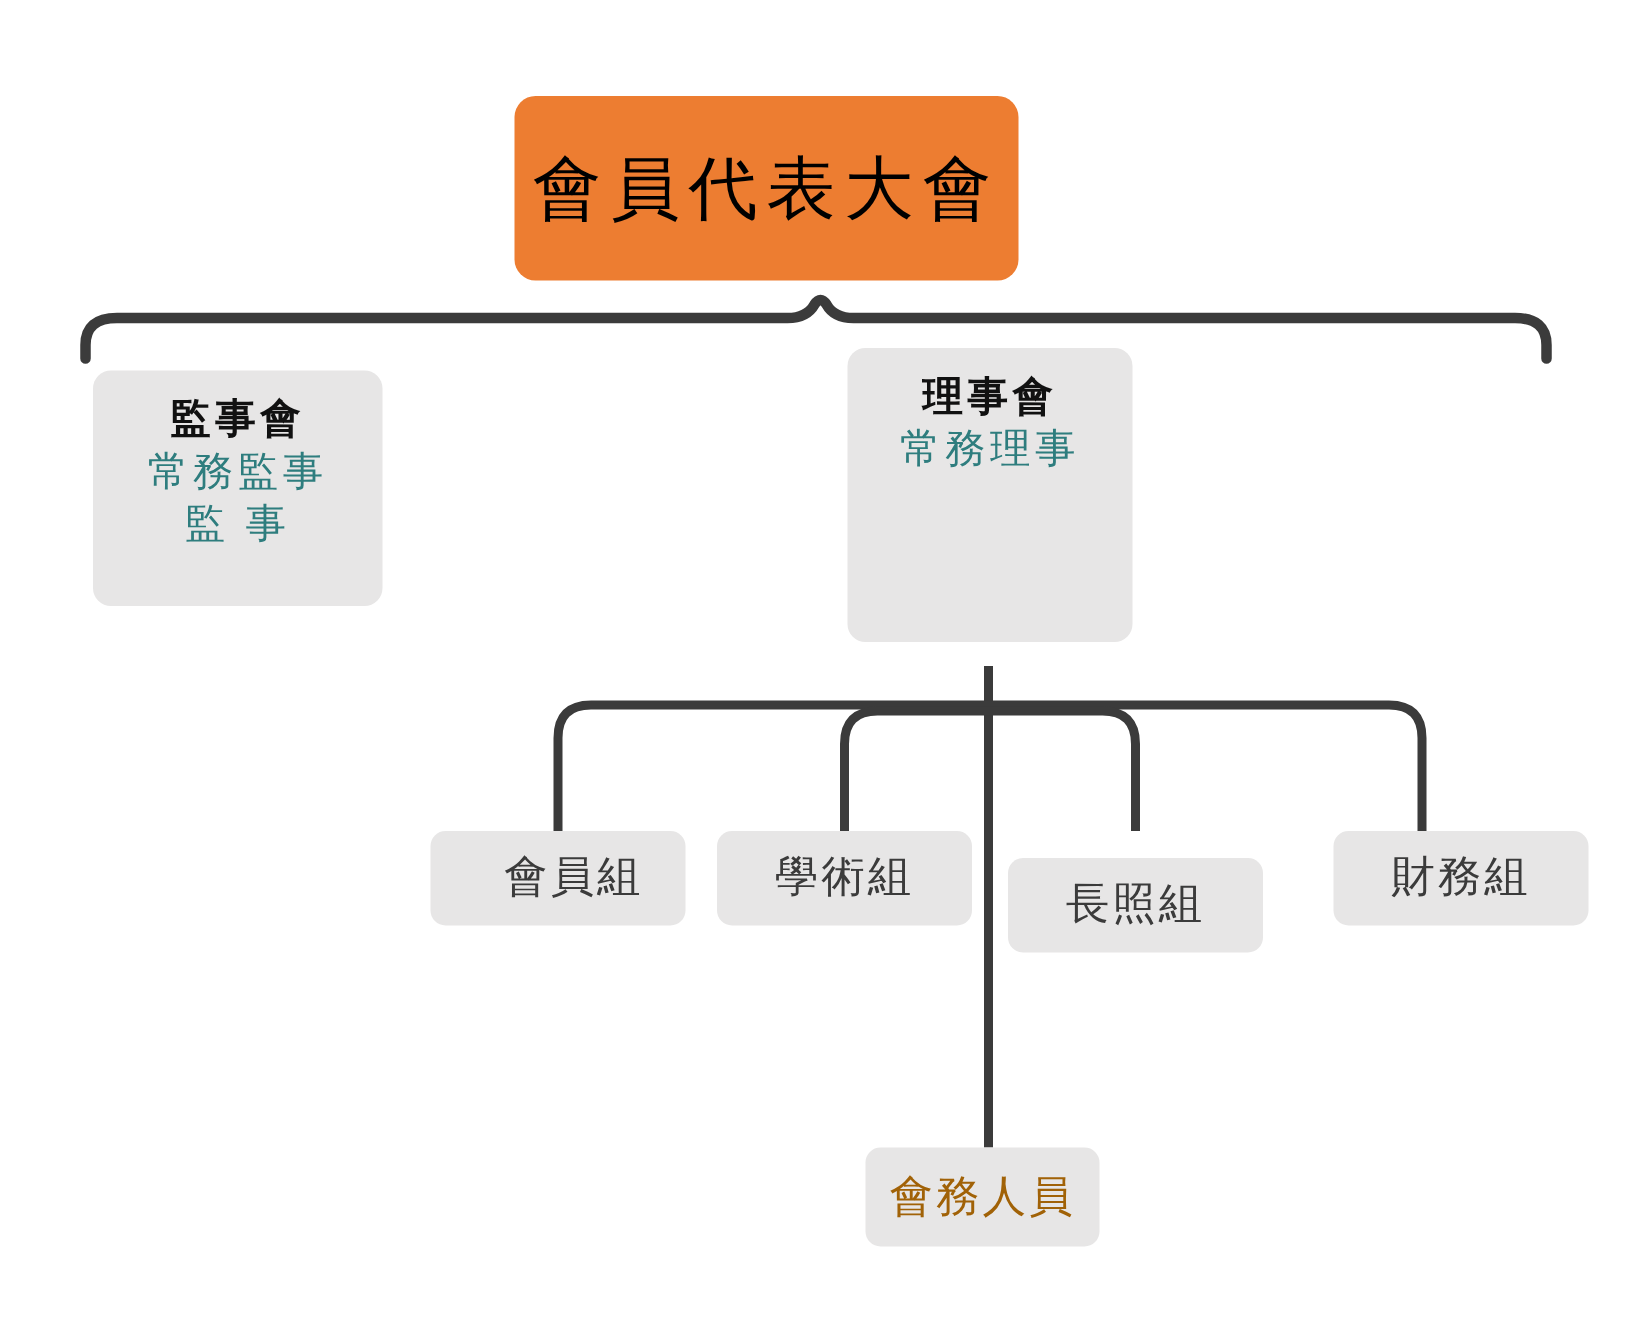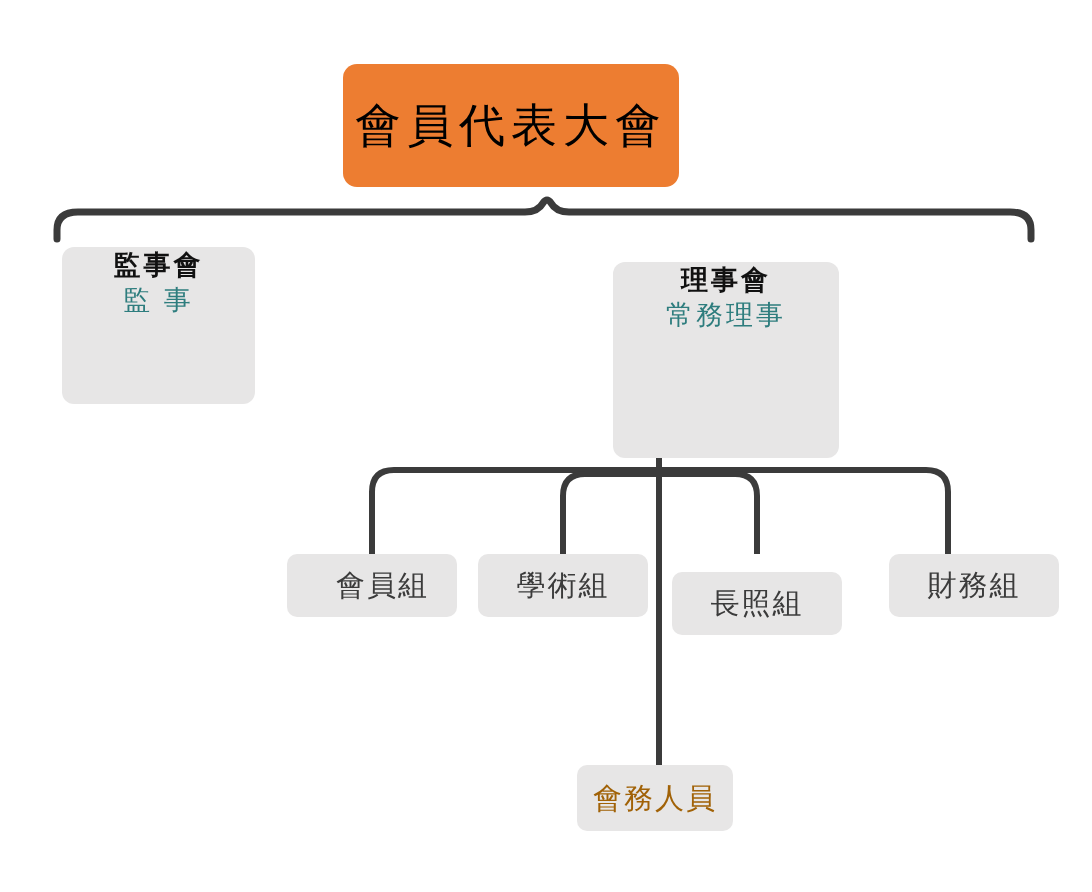--- a/index.html
+++ b/index.html
@@ -36,29 +36,29 @@
     line-height: 123px;
     font-size: 46px;
     font-weight: 400;
     letter-spacing: 6px;
     color: #000000;
   }
   
   .node-panel {
     background: #E7E6E6;
     border-radius: 12px;
-    padding-top: 0;
+    padding-top: 14px;
   }
   .node-supervisors {
     left: 62px; top: 247px;
     width: 193px; height: 157px;
   }
   .node-directors {
-    left: 565px; top: 262px;
-    width: 226px; height: 196px; margin-left: 48px;
+    left: 565px; top: 232px;
+    width: 190px; height: 196px;
   }
   .node-heading {
     display: block;
     font-size: 27px;
     font-weight: 700;
     color: #111111;
     letter-spacing: 3px;
     line-height: 36px;
   }
   .node-sub {
@@ -111,20 +111,21 @@
 
     <path d="M563,554 L563,496 Q563,474 585,474 L735,474 Q757,474 757,496 L757,554" fill="none" stroke="#3B3B3B" stroke-width="6" stroke-linecap="butt" stroke-linejoin="round"></path>
   </svg>
 
   <div class="node node-root">
     <span>會員代表大會</span>
   </div>
 
   <div class="node node-panel node-supervisors">
     <span class="node-heading">監事會</span>
+    <span class="node-sub">常務監事</span>
     <span class="node-sub">監 事</span>
   </div>
 
   <div class="node node-panel node-directors">
     <span class="node-heading">理事會</span>
     <span class="node-sub">常務理事</span>
   </div>
 
   <div class="node node-dept node-dept-0">
     <span>會員組</span>

